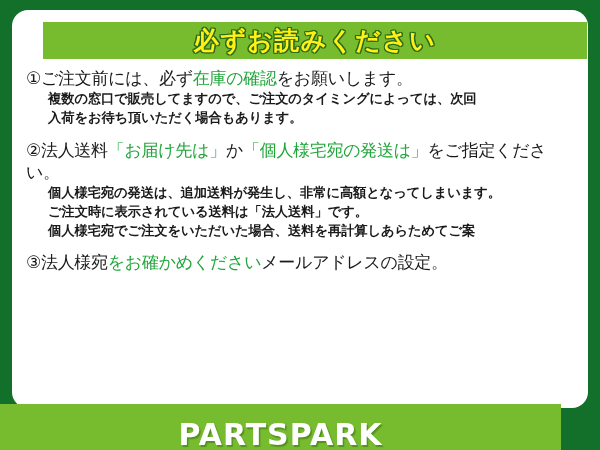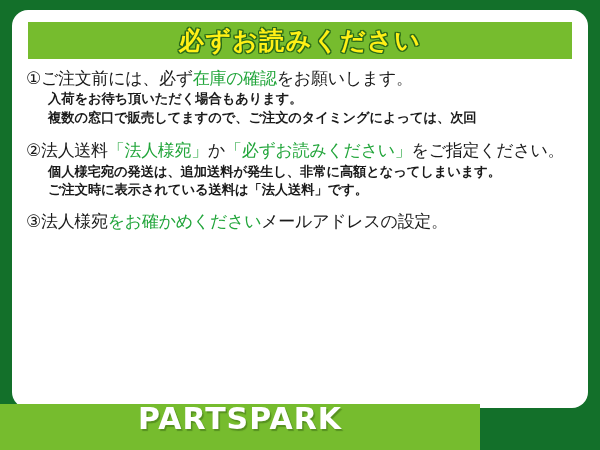--- a/index.html
+++ b/index.html
@@ -33,21 +33,21 @@
     height: 398px;
     background: #ffffff;
     border-radius: 16px;
     box-sizing: border-box;
     overflow: hidden;
   }
 
   
   #header-bar {
     position: absolute;
-    left: 16px;
+    left: 31px;
     top: 12px;
     width: 544px;
     height: 37px;
     background: #76bc2e;
     display: flex;
     align-items: center;
     justify-content: center;
     box-sizing: border-box;
   }
   #header-title {
@@ -115,25 +115,25 @@
   
   #section-1 { margin-bottom: 12px; }
   #section-2 { margin-bottom: 11px; }
   #section-3 { margin-bottom: 0; }
 
   
   #footer-band {
     position: absolute;
     left: 0;
     bottom: 0;
-    width: 480px;
+    width: 561px;
     height: 46px;
     background: #76bc2e;
     display: flex;
-    align-items: flex-start;
+    align-items: flex-end;
     justify-content: center;
   }
   #brand-wordmark {
     color: #ffffff;
     font-size: 30px;
     font-weight: bold;
     letter-spacing: 1px;
     line-height: 1;
     text-shadow: 1.5px 1.5px 1px rgba(60, 110, 20, 0.55);
   }
@@ -147,30 +147,31 @@
 
     <div id="header-bar">
       <span id="header-title">必ずお読みください</span>
     </div>
 
     <div id="sections">
 
       <div class="section" id="section-1">
         <p class="section-heading"><span>①</span><span>ご注文前には、必ず</span><span class="hl">在庫の確認</span><span>をお願いします。</span></p>
         <div class="section-body">
+            <div>複数の窓口で販売してますので、ご注文のタイミングによっては、次回</div>
             <div>入荷をお待ち頂いただく場合もあります。</div>
-            <div>複数の窓口で販売してますので、ご注文のタイミングによっては、次回</div>
           </div>
       </div>
 
       <div class="section" id="section-2">
-        <p class="section-heading wrap"><span>②</span><span>法人送料</span><span class="hl">「法人様宛」</span><span>か</span><span class="hl">「必ずお読みください」</span><span>をご指定ください。</span></p>
+        <p class="section-heading wrap"><span>②</span><span>法人送料</span><span class="hl">「お届け先は」</span><span>か</span><span class="hl">「個人様宅宛の発送は」</span><span>をご指定ください。</span></p>
         <div class="section-body">
             <div>個人様宅宛の発送は、追加送料が発生し、非常に高額となってしまいます。</div>
             <div>ご注文時に表示されている送料は「法人送料」です。</div>
+            <div>個人様宅宛でご注文をいただいた場合、送料を再計算しあらためてご案</div>
           </div>
       </div>
 
       <div class="section" id="section-3">
         <p class="section-heading"><span>③</span><span>法人様宛</span><span class="hl">をお確かめください</span><span>メールアドレスの設定。</span></p>
       </div>
 
     </div>
   </div>
 

